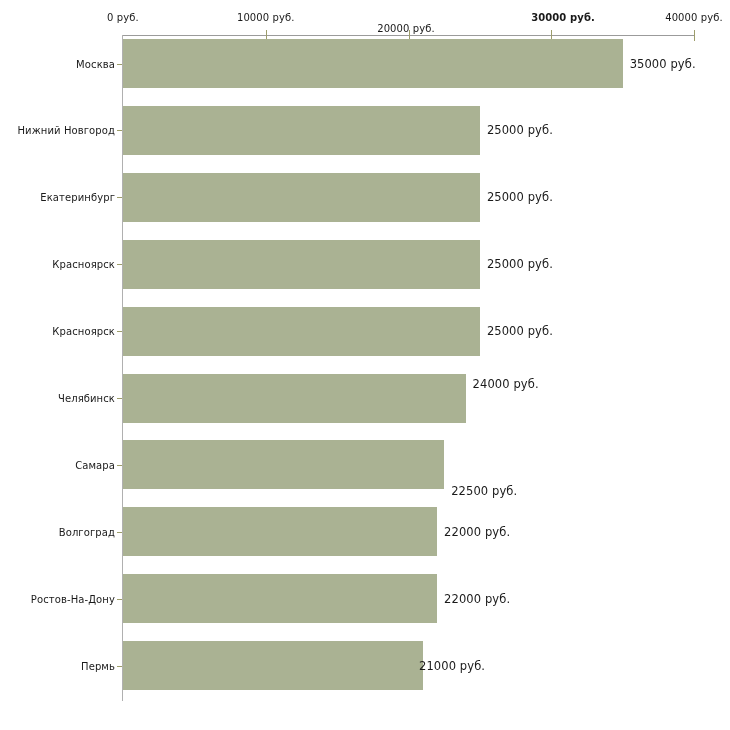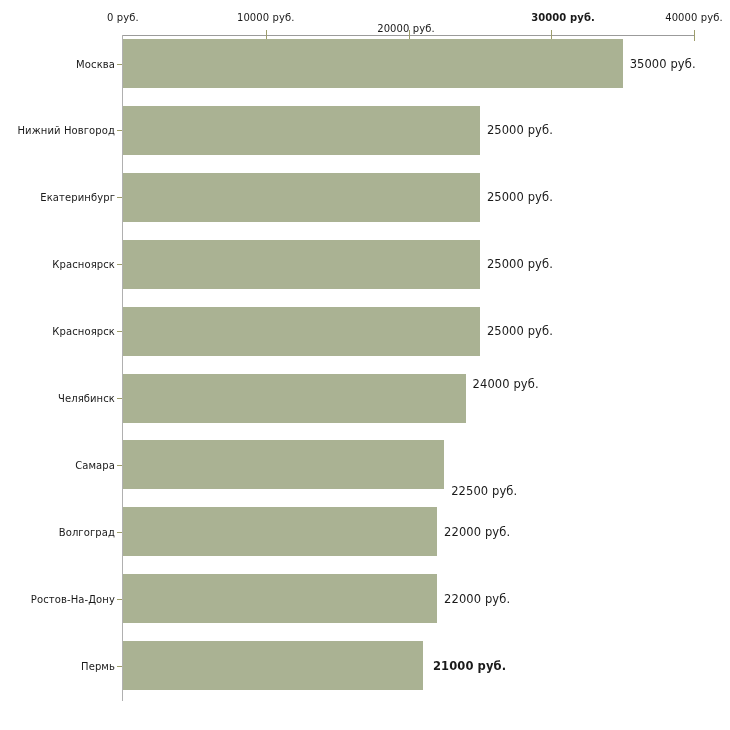--- a/index.html
+++ b/index.html
@@ -168,16 +168,16 @@
       <div class="bar-value" style="left: 486.875px; top: 331.1px;">25000 руб.</div>
       <div class="bar" title="Челябинск: 24000 руб." style="left: 123px; top: 373.5px; height: 49px; width: 342.6px; background: rgb(170, 178, 147);"></div>
       <div class="bar-value" style="left: 472.6px; top: 384px;">24000 руб.</div>
       <div class="bar" title="Самара: 22500 руб." style="left: 123px; top: 440.4px; height: 49px; width: 321.188px; background: rgb(170, 178, 147);"></div>
       <div class="bar-value" style="left: 451.188px; top: 464.9px; margin-top: 26px;">22500 руб.</div>
       <div class="bar" title="Волгоград: 22000 руб." style="left: 123px; top: 507.3px; height: 49px; width: 314.05px; background: rgb(170, 178, 147);"></div>
       <div class="bar-value" style="left: 444.05px; top: 531.8px;">22000 руб.</div>
       <div class="bar" title="Ростов-На-Дону: 22000 руб." style="left: 123px; top: 574.2px; height: 49px; width: 314.05px; background: rgb(170, 178, 147);"></div>
       <div class="bar-value" style="left: 444.05px; top: 598.7px;">22000 руб.</div>
       <div class="bar" title="Пермь: 21000 руб." style="left: 123px; top: 641.1px; height: 49px; width: 299.775px; background: rgb(170, 178, 147);"></div>
-      <div class="bar-value" style="left: 433px; top: 665.6px; font-weight: bold;">21000 руб.</div>
+      <div class="bar-value" style="left: 419px; top: 665.6px;">21000 руб.</div>
     </div>
 
 </div>
 
 </body></html>

